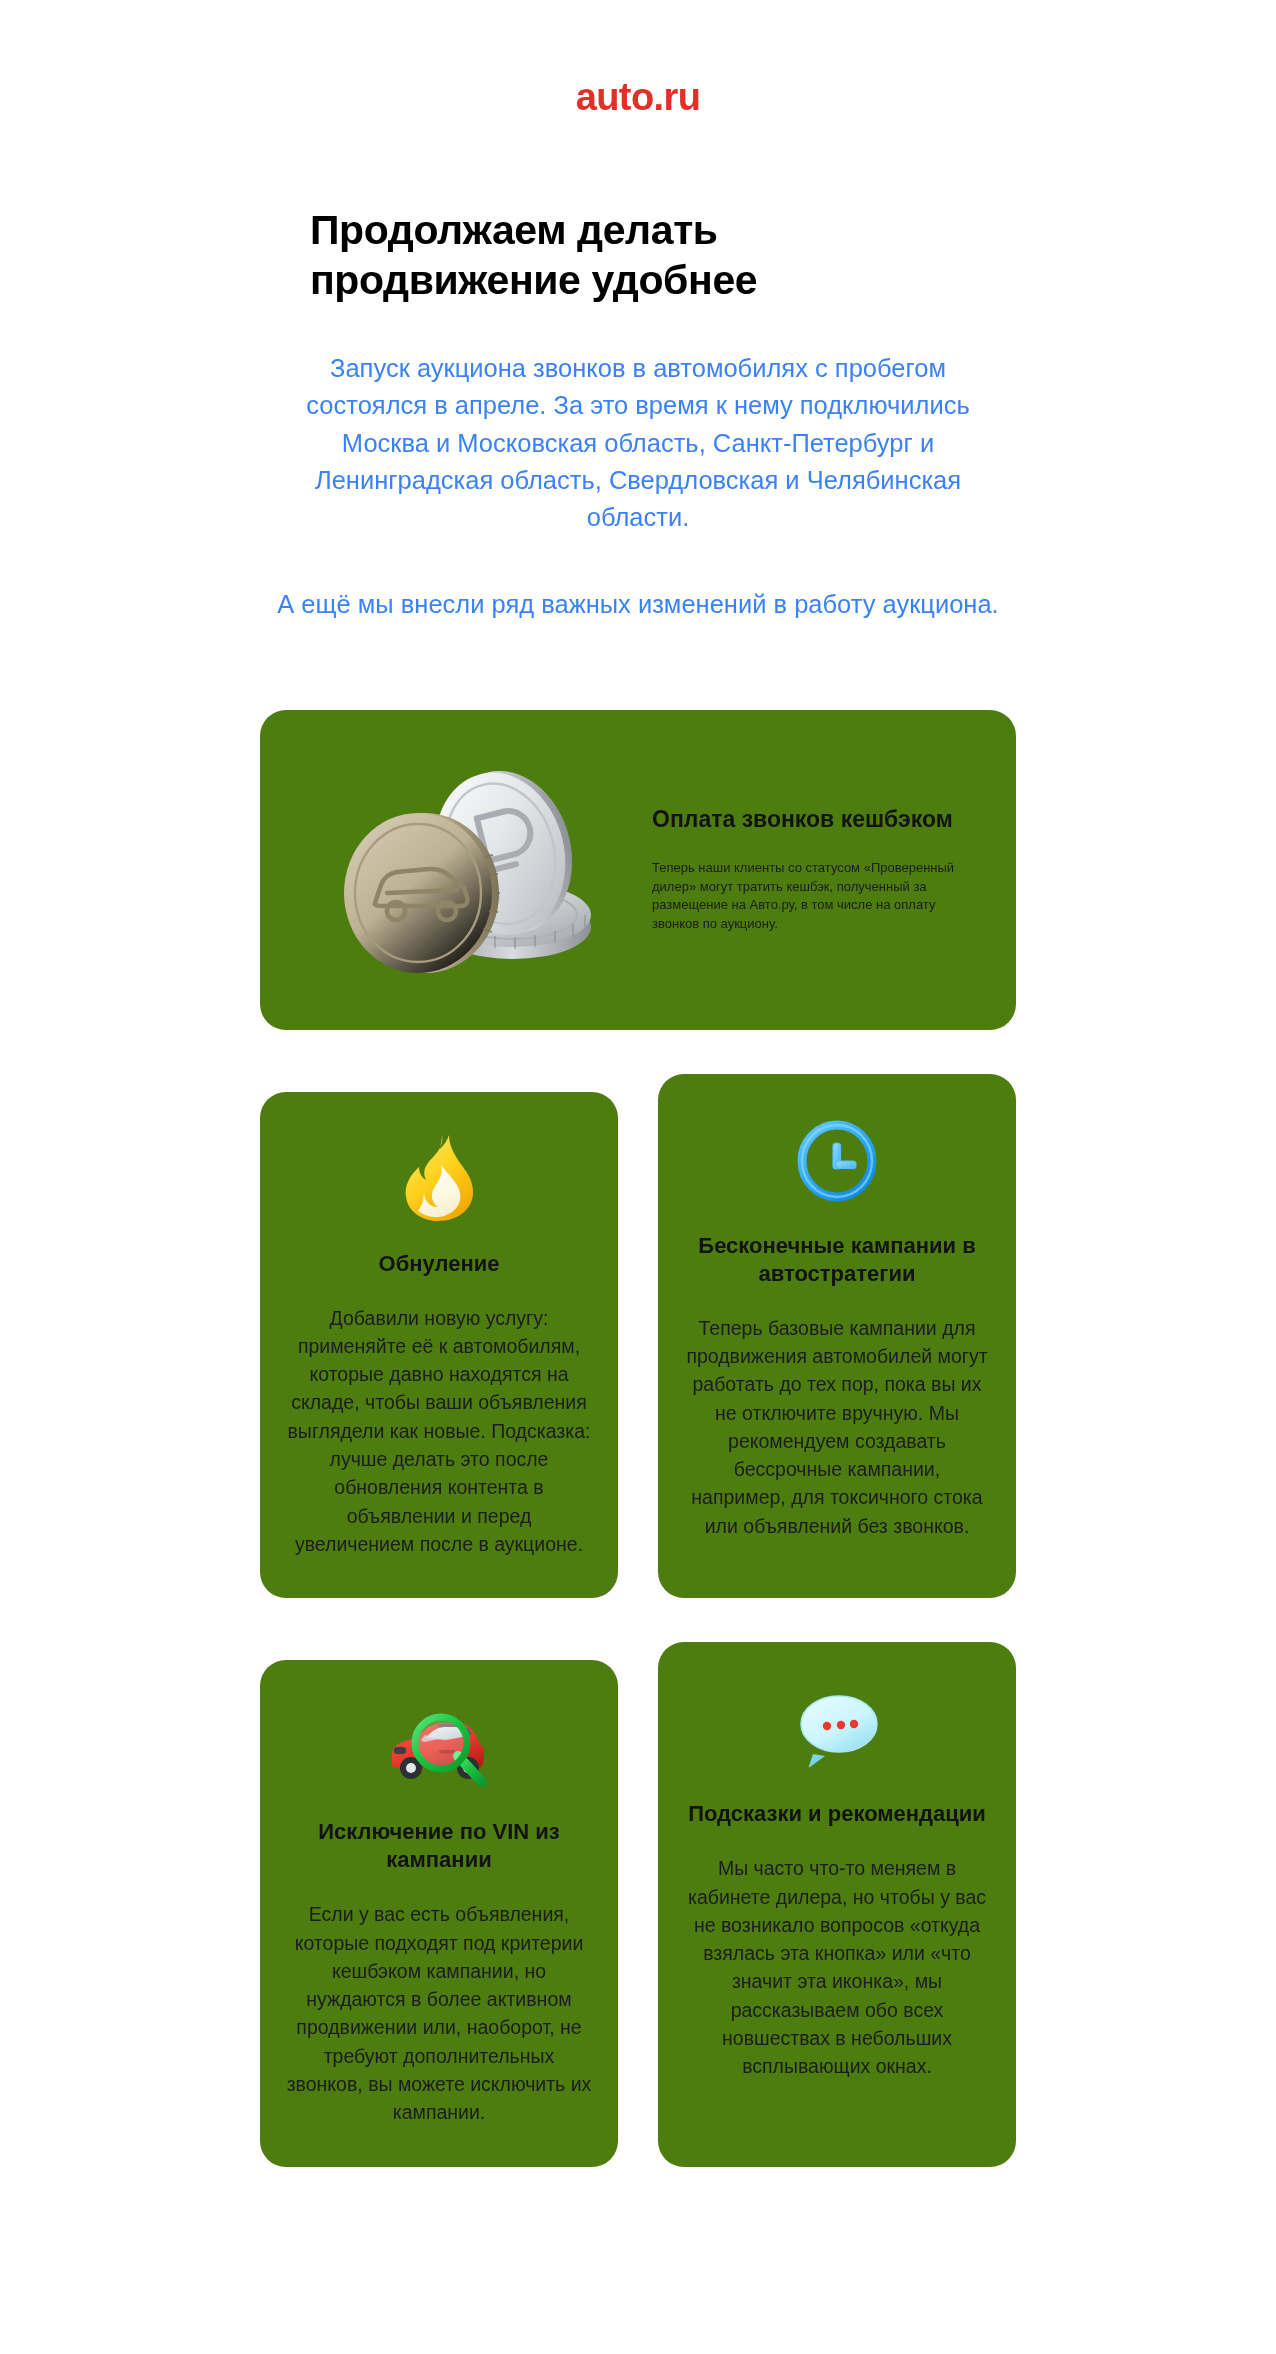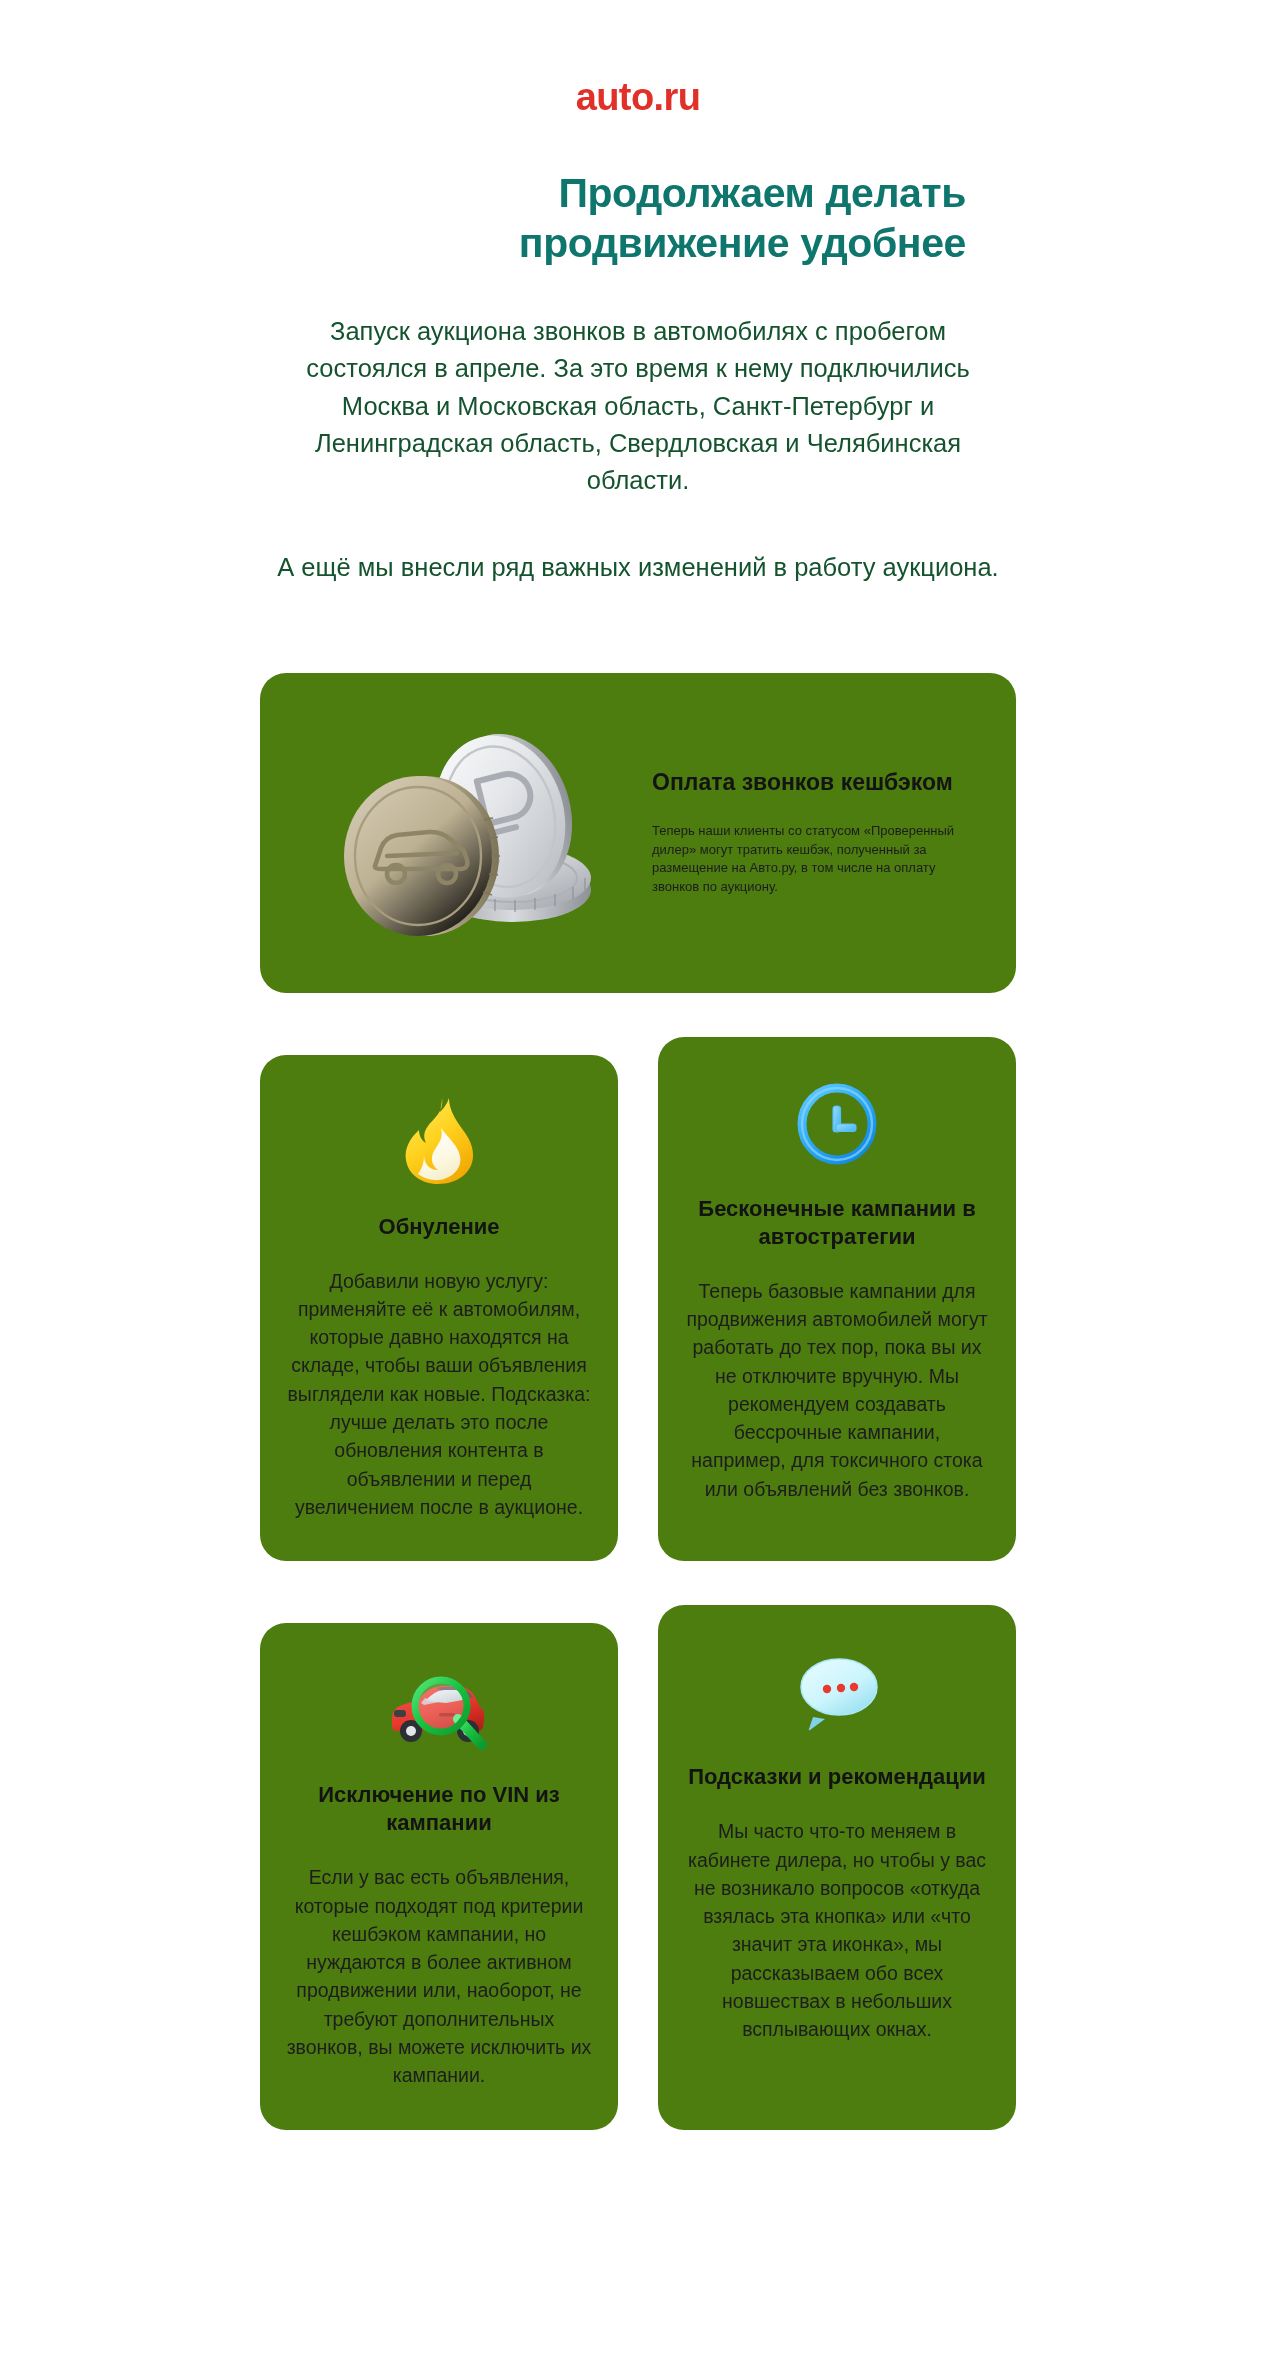--- a/index.html
+++ b/index.html
@@ -35,37 +35,37 @@
     font-family: "Liberation Sans", "DejaVu Sans", sans-serif;
     font-size: 38px;
     font-weight: 700;
     letter-spacing: -0.6px;
     color: #e03027;
     line-height: 1;
   }
 
   
   .heading {
-    margin-top: 53px;
-    text-align: right;
+    margin-top: 90px;
+    text-align: left;
     font-size: 41px;
     font-weight: 700;
     line-height: 1.21;
     letter-spacing: -0.4px;
-    color: #0f766e;
+    color: #000000;
     padding: 0 250px;
   }
 
   
   .intro {
     margin-top: 45px;
     text-align: center;
     font-size: 25.5px;
     line-height: 1.46;
-    color: #14532d;
+    color: #3b82f6;
     padding: 0 208px;
   }
   .intro + .intro {
     margin-top: 50px;
   }
 
   
   .cards {
     margin-top: 86px;
     padding: 0 200px;

